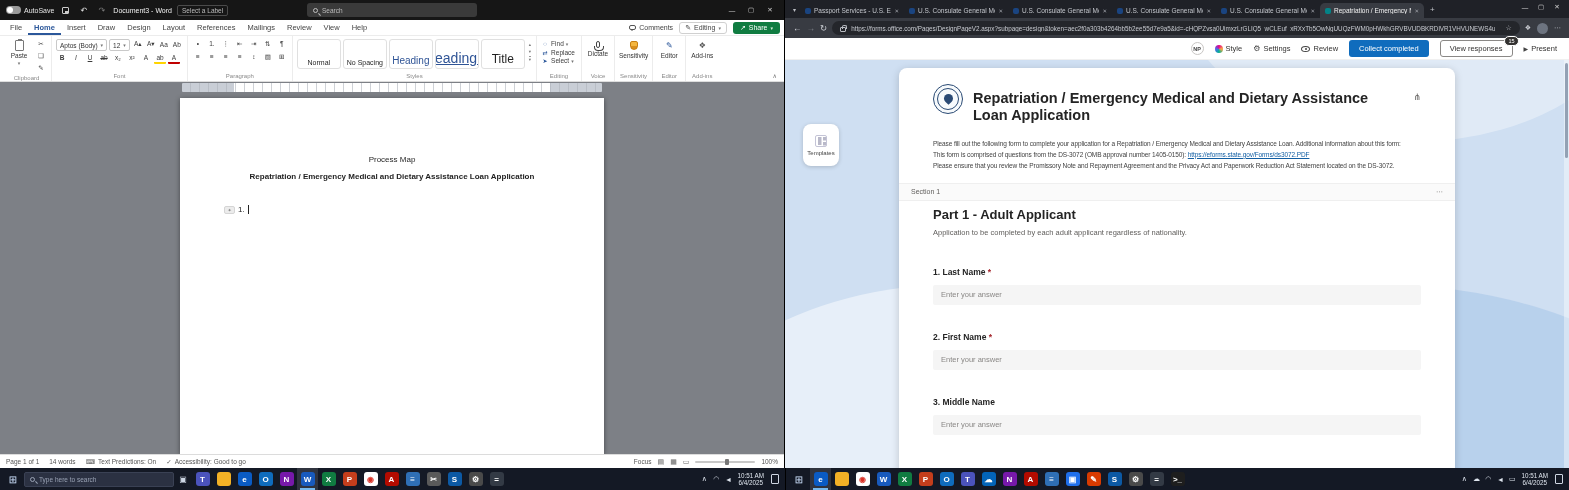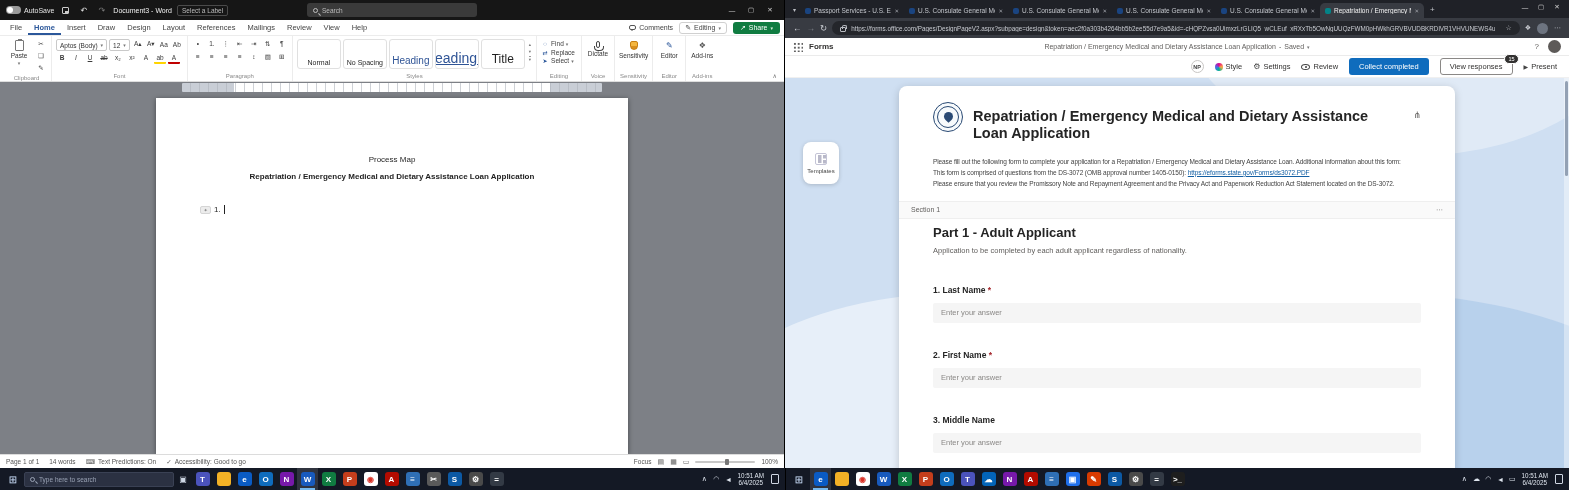--- a/index.html
+++ b/index.html
@@ -62,21 +62,21 @@
   .glyph-blue{color:#2b579a;font-size:8px}
   .glyph-plain{color:#555;font-size:8px}
   .collapse{margin-left:auto;align-self:flex-end;font-size:6px;color:#777;padding:2px 5px}
 
   .w-ruler{height:11px;background:#7d8086;flex:none}
   .ruler-strip{width:420px;height:9px;margin:1px auto 0;background:#c9ced6;position:relative;border-radius:1px;overflow:hidden}
   .ruler-white{position:absolute;left:52px;right:52px;top:0;bottom:0;background:#fff}
   .ruler-ticks{position:absolute;inset:0;background:repeating-linear-gradient(90deg,transparent 0 8px,#aeb3bb 8px 9px);opacity:.6}
 
   .w-canvas{flex:1;background:#7d8086;overflow:hidden;display:flex;justify-content:center}
-  .w-page{width:472px;background:#fff;margin-top:5px;box-shadow:0 1px 5px rgba(0,0,0,.45);position:relative;font-size:8px;color:#1f1f1f}
+  .w-page{width:424px;background:#fff;margin-top:5px;box-shadow:0 1px 5px rgba(0,0,0,.45);position:relative;font-size:8px;color:#1f1f1f}
   .doc-line1{position:absolute;top:57px;width:100%;text-align:center}
   .doc-line2{position:absolute;top:74px;width:100%;text-align:center;font-weight:bold}
   .doc-list{position:absolute;top:107px;left:44px;display:flex;align-items:center;gap:3px}
   .ai-chip{width:11px;height:8px;background:#ececec;border:1px solid #d5d5d5;border-radius:2px;display:inline-flex;align-items:center;justify-content:center;font-size:5px;color:#8a8a8a}
   .caret{width:1px;height:9px;background:#222;display:inline-block}
 
   .w-status{height:14px;background:#fff;border-top:1px solid #dcdcdc;display:flex;align-items:center;font-size:6.5px;color:#555;padding:0 6px;gap:10px;flex:none}
   .ws-item{display:inline-flex;align-items:center;gap:3px;white-space:nowrap}
   .ws-right{margin-left:auto;display:flex;align-items:center;gap:6px}
   .view-ic{font-size:7px;color:#666}
@@ -507,34 +507,20 @@
         <span class="url-text">https://forms.office.com/Pages/DesignPageV2.aspx?subpage=design&amp;token=aec2f0a303b4264bb5b2ee55d7e9a5&amp;id=-cHQPZvsa0UimxzLrGLIQ5_wCLEuf_xRXxTb5OwNgUUQzFWM0pHWkhGRVBVUDBKRDlVR1VHVUNEWS4u</span>
         <span class="pill-star">☆</span>
       </span>
       <span class="addr-right">
         <span>❖</span>
         <span class="b-avatar"></span>
         <span>⋯</span>
       </span>
     </div>
 
-    <div class="f-header">
-      <span class="waffle"></span>
-      <span class="f-appname">Forms</span>
-      <span class="f-title">
-        <span>Repatriation / Emergency Medical and Dietary Assistance Loan Application</span>
-        <span>-</span>
-        <span>Saved</span>
-        <span class="dd">▾</span>
-      </span>
-      <span class="f-hright">
-        <span>?</span>
-        <span class="f-avatar"></span>
-      </span>
-    </div>
 
     <div class="f-toolbar">
       <span class="presence">NP</span>
       <span class="tb-item">
           <span class="brush"></span>
           <span>Style</span>
         </span>
       <span class="tb-item">
           <span class="gear">⚙</span>
           <span>Settings</span>

